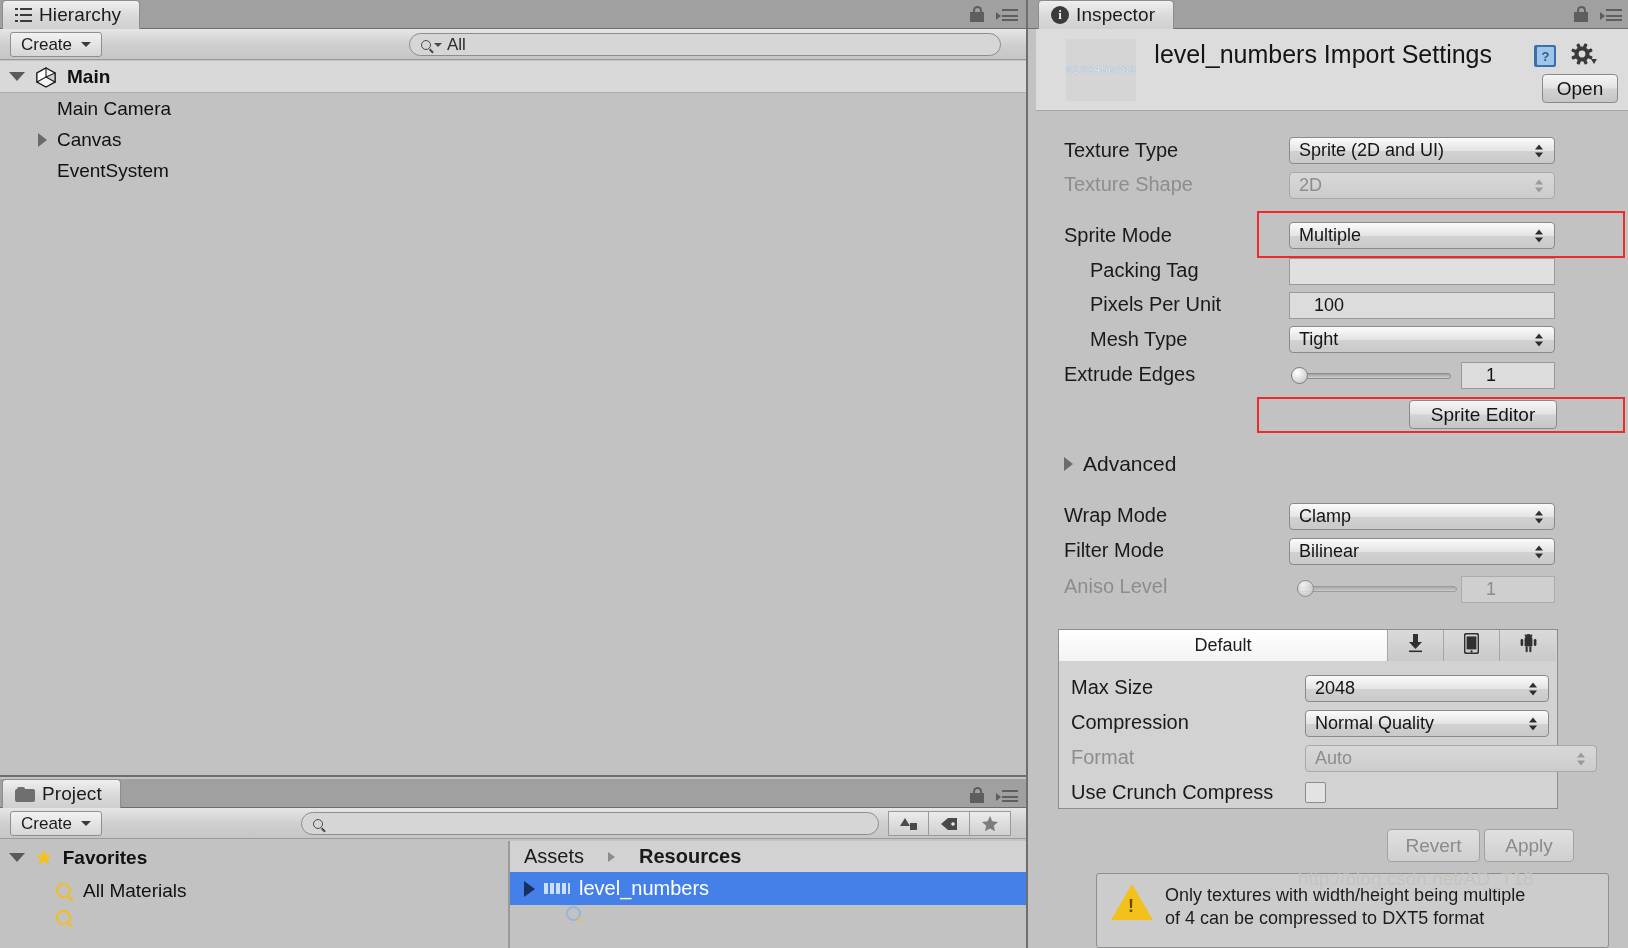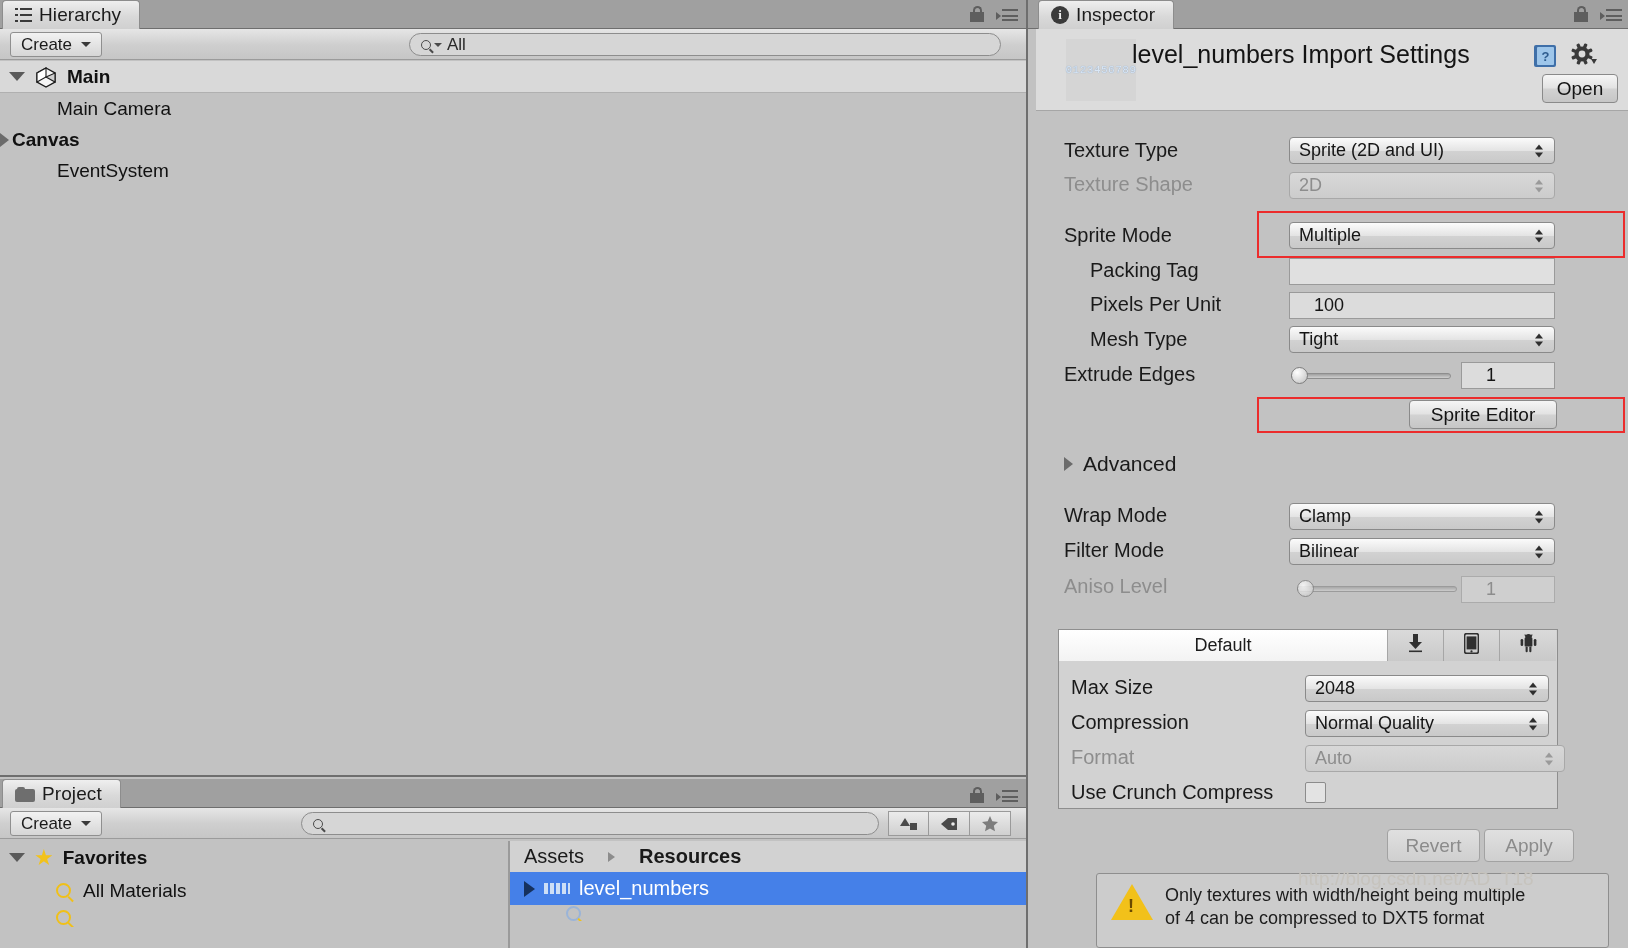--- a/index.html
+++ b/index.html
@@ -227,21 +227,21 @@
             <polygon points="11,11 20,7 20,16" fill="#cfcfcf" stroke="#1c1c1c" stroke-width="1.1"></polygon>
           </svg>
         </span>
         <span style="font-weight:bold;">Main</span>
       </div>
 
       <div class="row" style="padding-left:57px;">
         <span>Main Camera</span>
       </div>
 
-      <div class="row" style="gap:3px;font-weight:bold;">
+      <div class="row" style="padding-left:38px;gap:10px;">
         <span class="tri-rt"></span>
         <span>Canvas</span>
       </div>
 
       <div class="row" style="padding-left:57px;">
         <span>EventSystem</span>
       </div>
     </div>
   </div>
 
@@ -342,21 +342,21 @@
           <i></i>
           <i></i>
           <i></i>
       </span>
     </div>
 
     <div style="position:absolute;left:8px;top:29px;width:594px;height:82px;background:#dcdcdc;border-bottom:1px solid #a6a6a6;">
       <div style="position:absolute;left:30px;top:10px;width:70px;height:62px;background:#d5d5d5;display:flex;align-items:center;justify-content:center;">
         <span style="font-family:'Liberation Mono',monospace;font-size:11px;color:#dbe8f7;letter-spacing:0.5px;text-shadow:0 0 1px #6d8fb5;">0123456789</span>
       </div>
-      <div style="position:absolute;left:96px;top:11px;width:360px;text-align:left;font-size:25px;color:#141414;">level_numbers Import Settings</div>
+      <div style="position:absolute;left:96px;top:11px;width:360px;text-align:right;font-size:25px;color:#141414;">level_numbers Import Settings</div>
 
       <span style="position:absolute;right:72px;top:14px;width:26px;height:26px;">
         <svg width="26" height="26" viewBox="0 0 26 26">
           <rect x="2" y="2" width="22" height="22" rx="2" fill="#3f6fa8"></rect>
           <rect x="5" y="4" width="17" height="18" rx="1" fill="#9ec6ea"></rect>
           <text x="13.5" y="18" font-size="13" font-family="Liberation Sans" font-weight="bold" fill="#2e5c8e" text-anchor="middle">?</text>
         </svg>
       </span>
       <span style="position:absolute;right:30px;top:13px;width:30px;height:28px;">
         <svg width="30" height="28" viewBox="0 0 30 28">
@@ -516,21 +516,21 @@
       <div class="insp-label" style="position:absolute;left:12px;top:81px;">Compression</div>
       <div class="dropdown" style="left:246px;top:80px;width:244px;">
         <span>Normal Quality</span>
         <span class="dd-arrows">
             <span class="up"></span>
             <span class="dn"></span>
           </span>
       </div>
 
       <div class="insp-label dis" style="position:absolute;left:12px;top:116px;">Format</div>
-      <div class="dropdown dis" style="left:246px;top:115px;width:260px;">
+      <div class="dropdown dis" style="left:246px;top:115px;width:292px;">
         <span>Auto</span>
         <span class="dd-arrows">
             <span class="up"></span>
             <span class="dn"></span>
           </span>
       </div>
 
       <div class="insp-label" style="position:absolute;left:12px;top:151px;overflow:hidden;white-space:nowrap;width:234px;">Use Crunch Compress</div>
       <div class="checkbox" style="left:246px;top:152px;"></div>
     </div>

